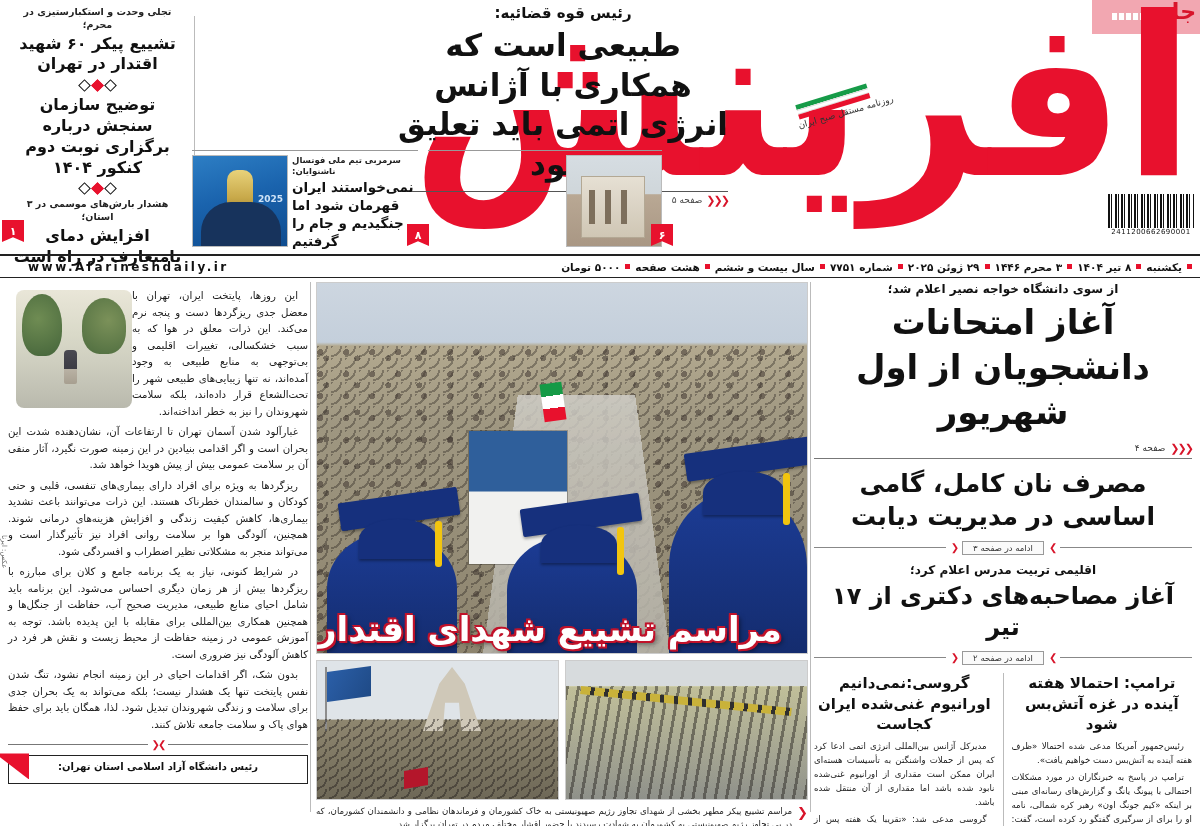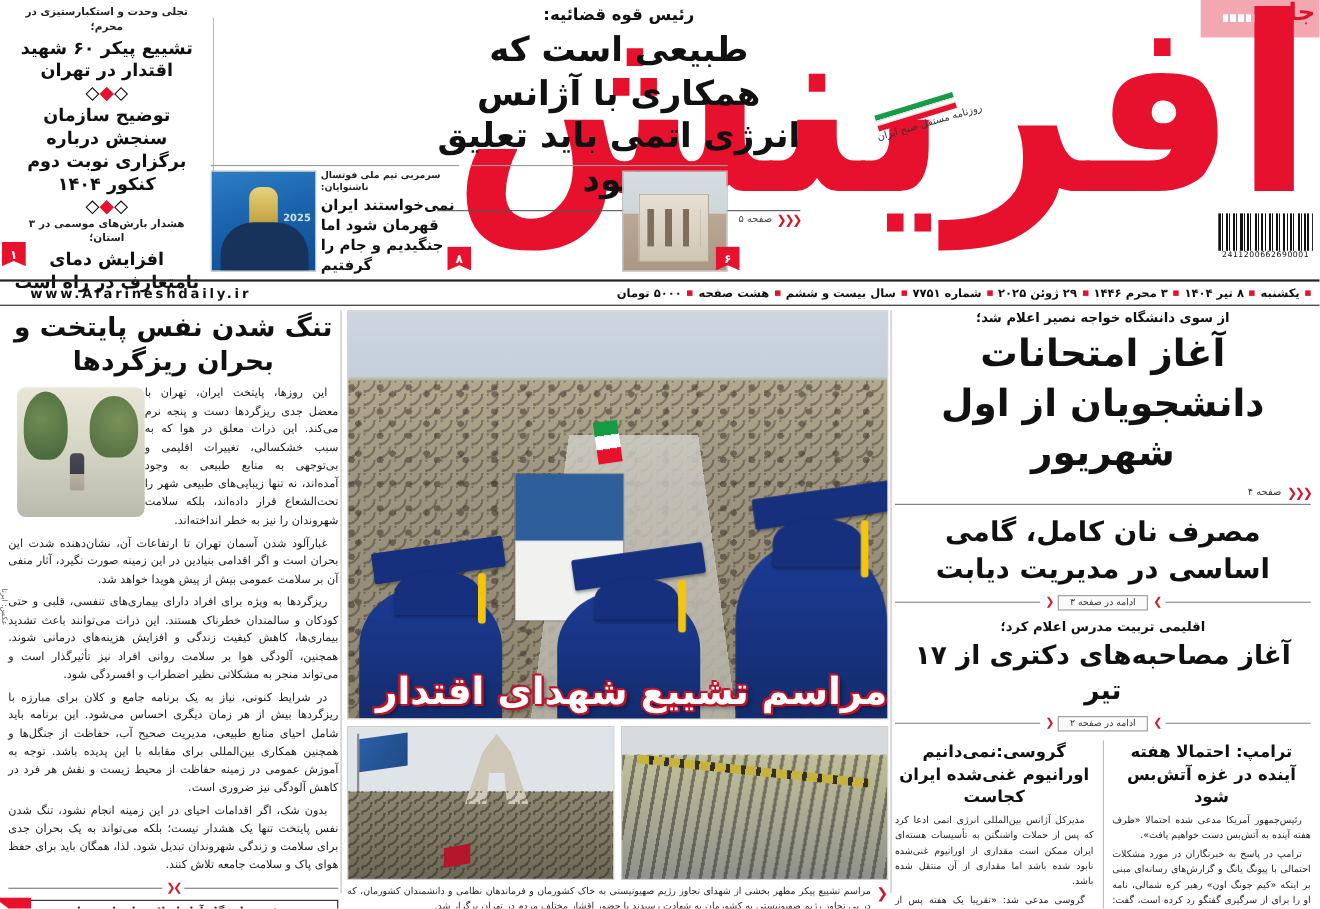--- a/index.html
+++ b/index.html
@@ -241,21 +241,21 @@
     box-shadow: 0 2px 3px rgba(0,0,0,.35);
   }
   .cap-board { width: 120px; height: 28px; transform: rotate(-8deg); border-radius: 2px;}
   .cap-body { border-radius: 50% 50% 0 0; }
   .tassel { position: absolute; width: 7px; background: #f2c50f; border-radius: 3px; }
   .gown {
     position: absolute; bottom: 0; background: linear-gradient(180deg,#1c3c95,#142c6e);
     border-radius: 46% 46% 0 0;
   }
   .photo-caption-overlay {
-    position: absolute; left: 0; right: 0; bottom: 4px; text-align: right;
+    position: absolute; left: 0; right: 0; bottom: 4px; text-align: left;
     font-size: 34px; font-weight: bold; color: #fff; direction: rtl;
     letter-spacing: -1px;
     text-shadow: 2px 0 0 #c1122a, -2px 0 0 #c1122a, 0 2px 0 #c1122a, 0 -2px 0 #c1122a,
                  2px 2px 0 #c1122a, -2px -2px 0 #c1122a, 3px 3px 5px rgba(0,0,0,.5);
   }
   .photo-row { display: flex; gap: 6px; margin-top: 6px; }
   .photo-sm { width: 243px; height: 140px; border: 1px solid #ccc; position: relative; overflow: hidden; }
   .photo-azadi { background: linear-gradient(180deg,#dfe4e8 0 42%, #8e866f 43%, #6e6857 100%); }
   .azadi-tower {
     position: absolute; left: 44%; top: 6px; width: 58px; height: 64px;
@@ -439,21 +439,20 @@
   </div>
 
   <div class="main">
 
     <div class="vrule" style="left:310px;"></div>
     <div class="vrule" style="left:810px;"></div>
 
     <div class="col-left">
       <div class="side-strip">عکس: ایرنا</div>
 
-      <div class="lc-title">تنگ شدن نفس پایتخت و بحران ریزگردها</div>
 
       <div class="lc-photo">
         <div class="lc-person"></div>
       </div>
 
       <div class="lc-body">
         <p>این روزها، پایتخت ایران، تهران با معضل جدی ریزگردها دست و پنجه نرم می‌کند. این ذرات معلق در هوا که به سبب خشکسالی، تغییرات اقلیمی و بی‌توجهی به منابع طبیعی به وجود آمده‌اند، نه تنها زیبایی‌های طبیعی شهر را تحت‌الشعاع قرار داده‌اند، بلکه سلامت شهروندان را نیز به خطر انداخته‌اند.</p>
         <p>غبارآلود شدن آسمان تهران تا ارتفاعات آن، نشان‌دهنده شدت این بحران است و اگر اقدامی بنیادین در این زمینه صورت نگیرد، آثار منفی آن بر سلامت عمومی بیش از پیش هویدا خواهد شد.</p>
         <p>ریزگردها به ویژه برای افراد دارای بیماری‌های تنفسی، قلبی و حتی کودکان و سالمندان خطرناک هستند. این ذرات می‌توانند باعث تشدید بیماری‌ها، کاهش کیفیت زندگی و افزایش هزینه‌های درمانی شوند. همچنین، آلودگی هوا بر سلامت روانی افراد نیز تأثیرگذار است و می‌تواند منجر به مشکلاتی نظیر اضطراب و افسردگی شود.</p>
         <p>در شرایط کنونی، نیاز به یک برنامه جامع و کلان برای مبارزه با ریزگردها بیش از هر زمان دیگری احساس می‌شود. این برنامه باید شامل احیای منابع طبیعی، مدیریت صحیح آب، حفاظت از جنگل‌ها و همچنین همکاری بین‌المللی برای مقابله با این پدیده باشد. توجه به آموزش عمومی در زمینه حفاظت از محیط زیست و نقش هر فرد در کاهش آلودگی نیز ضروری است.</p>

